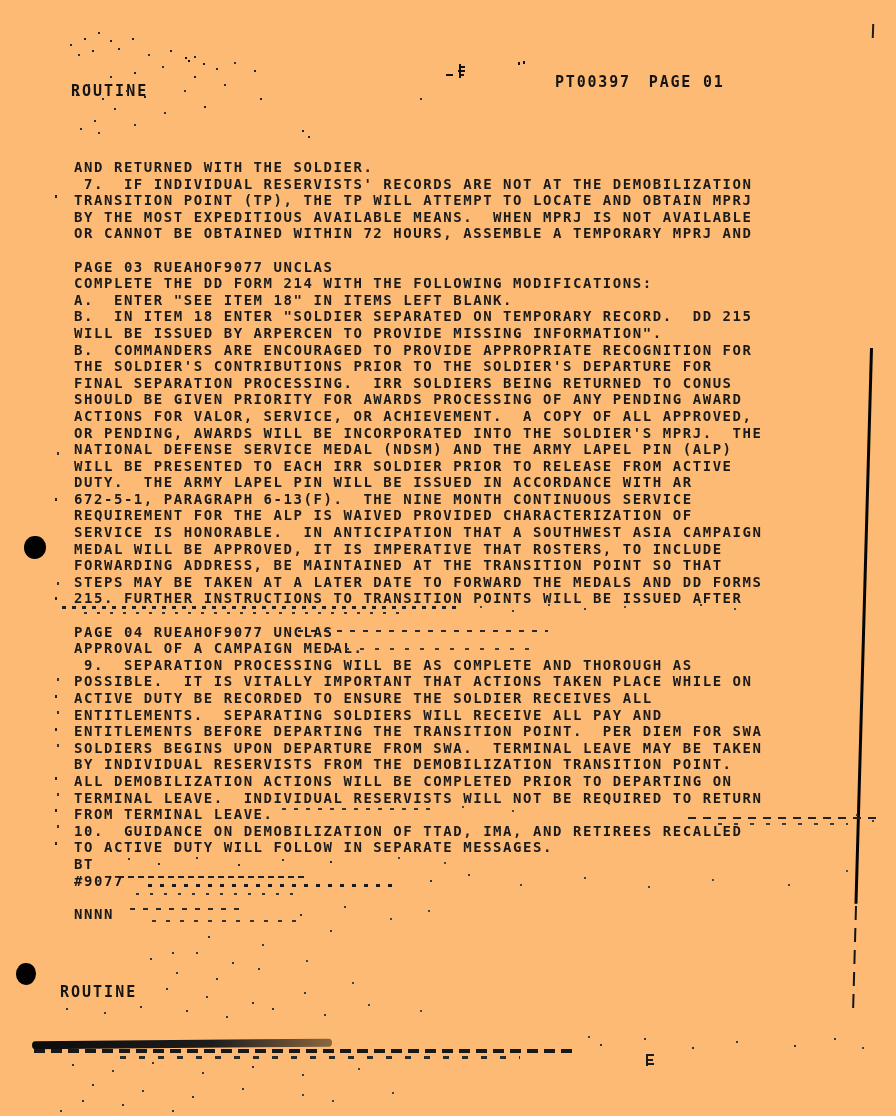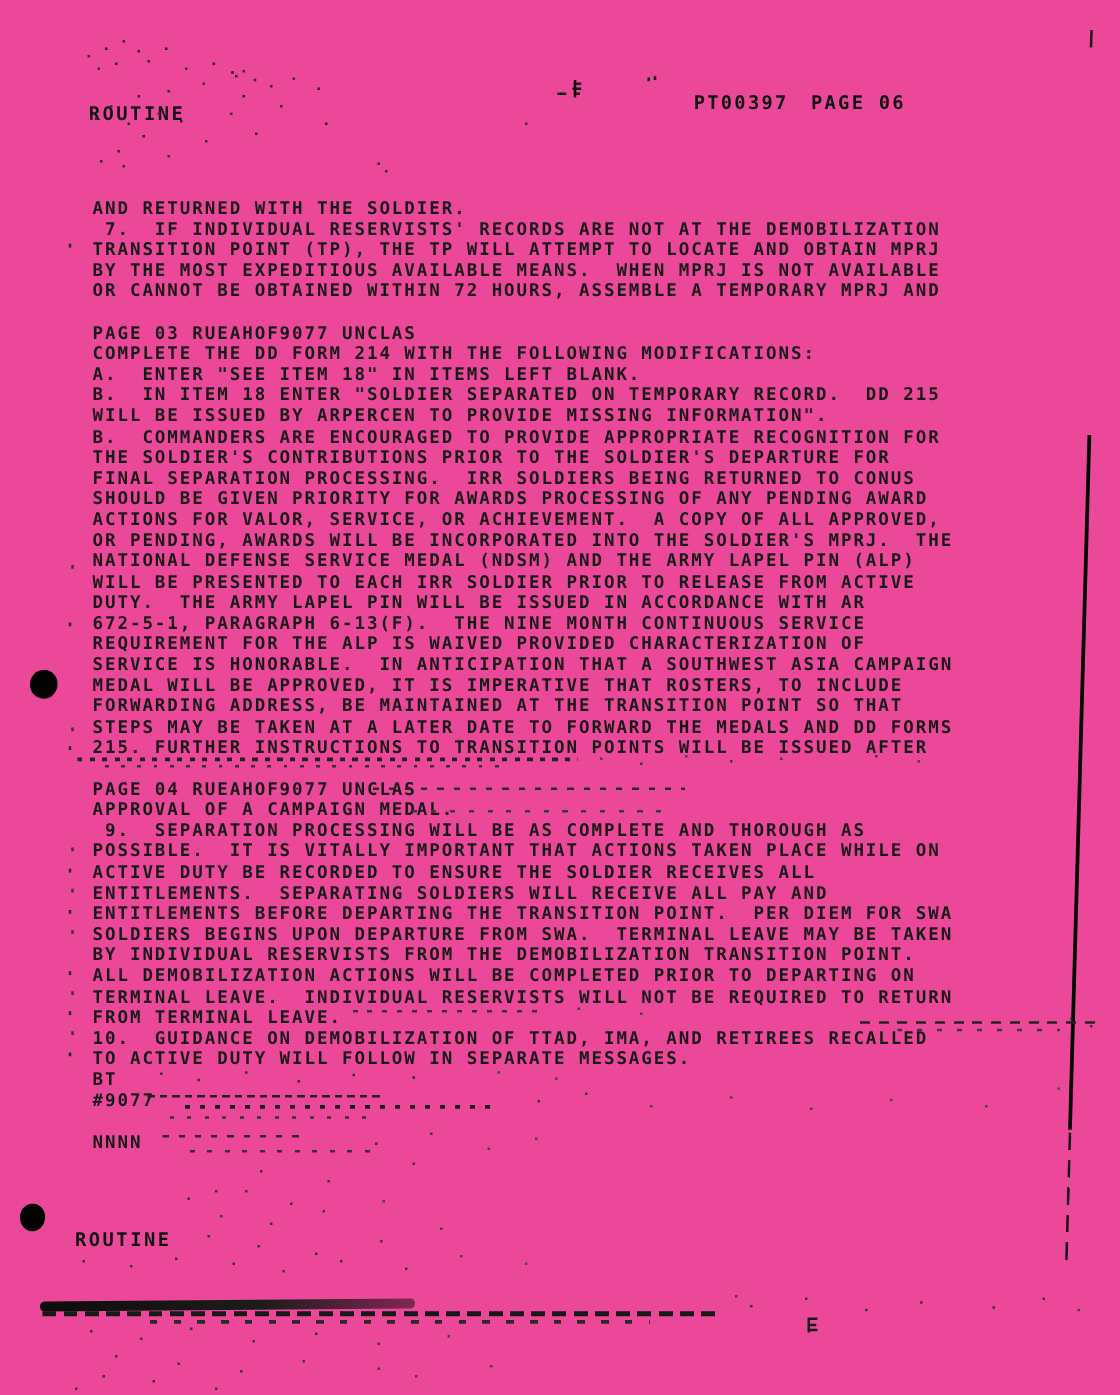--- a/index.html
+++ b/index.html
@@ -1,18 +1,18 @@
 <!DOCTYPE html>
 <html><head>
 <meta charset="utf-8">
 <style>
   html,body{margin:0;padding:0;background:#e8e8e8;}
   .page{
     position:relative;width:896px;height:1116px;margin:0 auto;
-    background:#ec4899;overflow:hidden;
+    background:#fdba74;overflow:hidden;
     font-family:"DejaVu Sans Mono",monospace;color:#171717;
   }
   
   .hdr-left{
     position:absolute;left:71px;top:83px;
     font:700 15px/16px "DejaVu Sans Mono",monospace;letter-spacing:2px;color:#141414;
   }
   .hdr-right{
     position:absolute;left:555px;top:74px;
     font:700 15px/16px "DejaVu Sans Mono",monospace;letter-spacing:1.8px;color:#141414;
@@ -100,21 +100,21 @@
   .emark .em-b1{position:absolute;left:2px;top:0;width:6px;height:2px;background:#1a1a1a;}
   .emark .em-b2{position:absolute;left:2px;top:5px;width:5px;height:2px;background:#1a1a1a;}
   .emark .em-b3{position:absolute;left:2px;top:9px;width:6px;height:2px;background:#1a1a1a;}
 </style>
 </head>
 <body>
 
 <div class="page">
 
   <div class="hdr-left">ROUTINE</div>
-  <div class="hdr-right"><span>PT00397</span><span class="gap"></span><span>PAGE 06</span></div>
+  <div class="hdr-right"><span>PT00397</span><span class="gap"></span><span>PAGE 01</span></div>
 
   <pre class="body-text">AND RETURNED WITH THE SOLDIER.
  7.  IF INDIVIDUAL RESERVISTS' RECORDS ARE NOT AT THE DEMOBILIZATION
 TRANSITION POINT (TP), THE TP WILL ATTEMPT TO LOCATE AND OBTAIN MPRJ
 BY THE MOST EXPEDITIOUS AVAILABLE MEANS.  WHEN MPRJ IS NOT AVAILABLE
 OR CANNOT BE OBTAINED WITHIN 72 HOURS, ASSEMBLE A TEMPORARY MPRJ AND
 
 PAGE 03 RUEAHOF9077 UNCLAS
 COMPLETE THE DD FORM 214 WITH THE FOLLOWING MODIFICATIONS:
 A.  ENTER "SEE ITEM 18" IN ITEMS LEFT BLANK.

